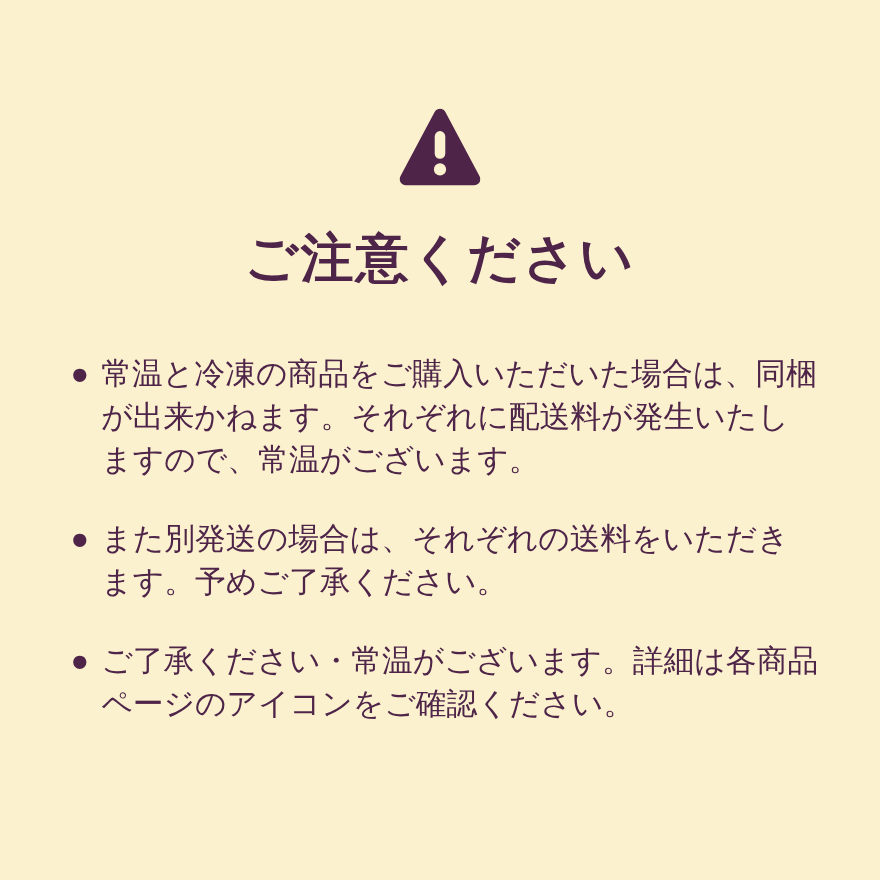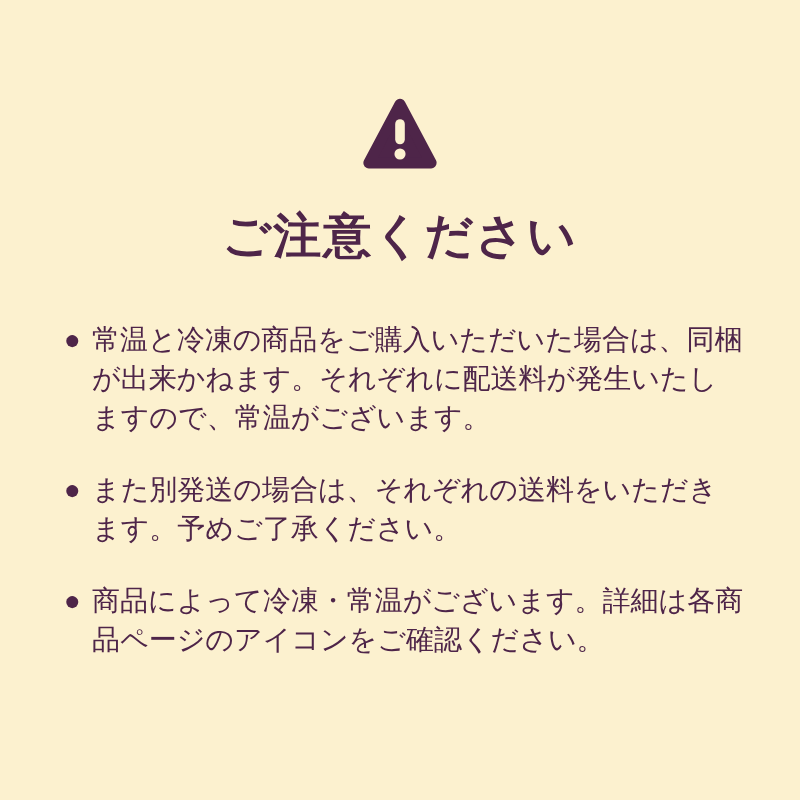--- a/index.html
+++ b/index.html
@@ -91,18 +91,18 @@
       <span class="ntext">常温と冷凍の商品をご購入いただいた場合は、同梱が出来かねます。それぞれに配送料が発生いたしますので、常温がございます。</span>
     </p>
 
     <p class="notice">
       <span class="bullet">●</span>
       <span class="ntext">また別発送の場合は、それぞれの送料をいただきます。予めご了承ください。</span>
     </p>
 
     <p class="notice">
       <span class="bullet">●</span>
-      <span class="ntext">商品によって冷凍・常温がございます。詳細は各商品ページのアイコンをご確認ください。</span>
+      <span class="ntext">ご了承ください・常温がございます。詳細は各商品ページのアイコンをご確認ください。</span>
     </p>
 
   </section>
 
 </div>
 
 </body></html>

